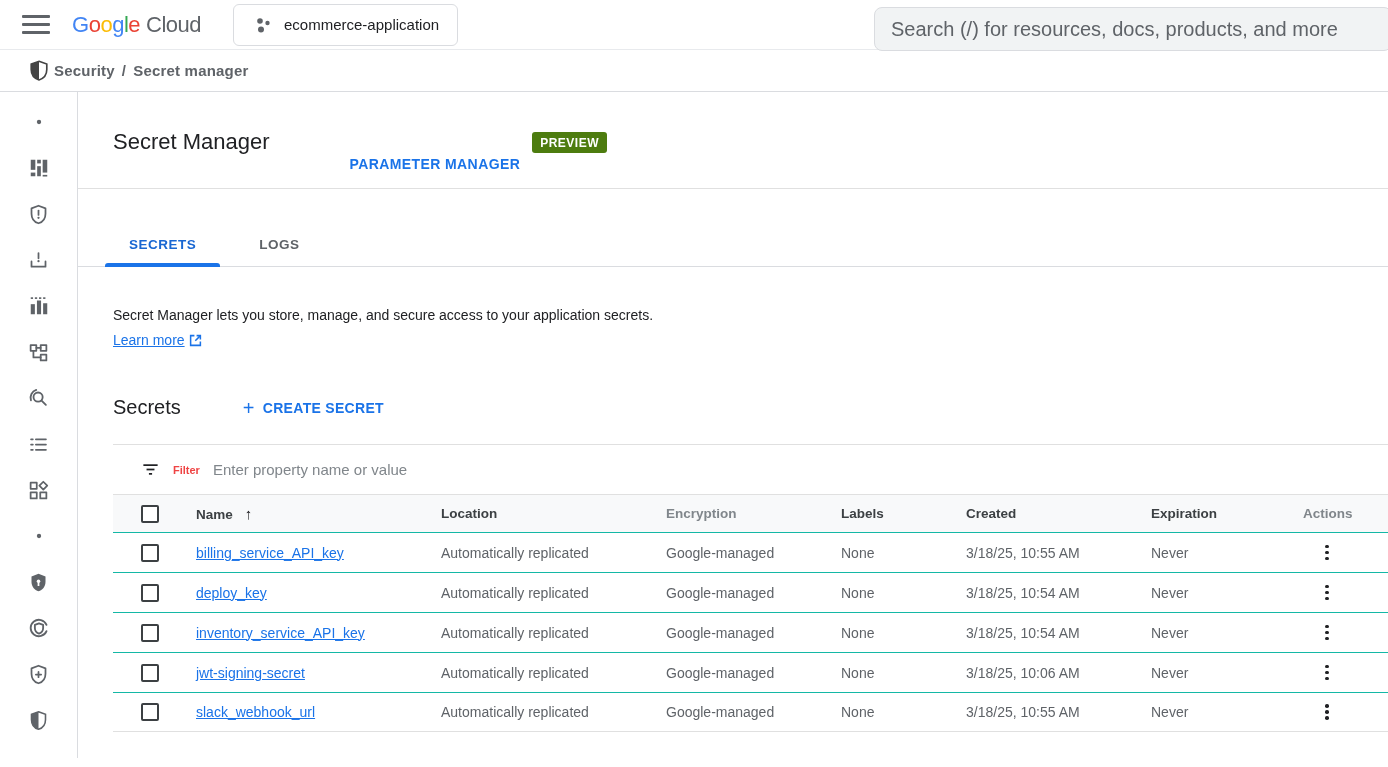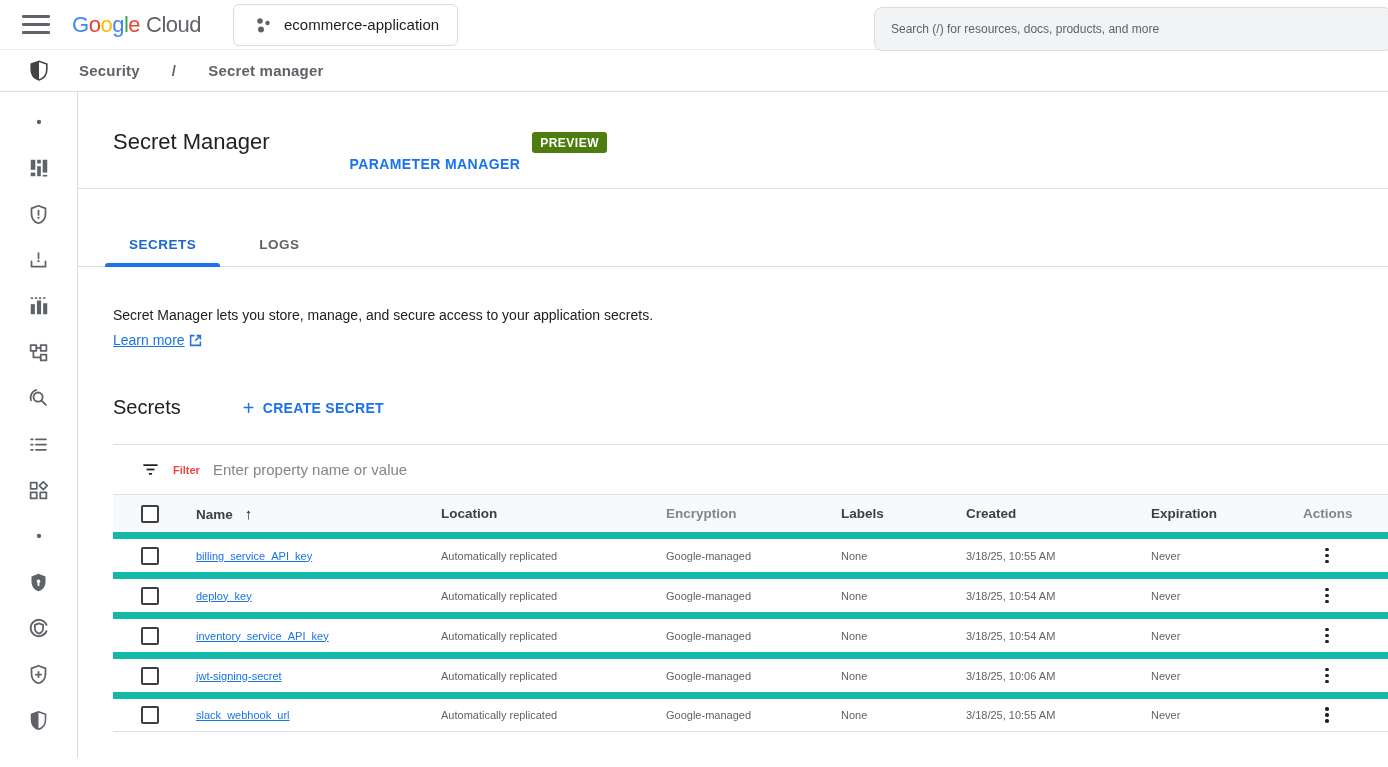--- a/index.html
+++ b/index.html
@@ -15,25 +15,25 @@
   .logo { display:flex; align-items:baseline; margin-left:14px; font-size:22px; letter-spacing:-0.5px; }
   .logo .letters span { font-weight:400; }
   .logo .cloud { color:#5f6368; margin-left:6px; }
   .project-btn { margin-left:32px; height:42px; border:1px solid #dadce0; border-radius:6px;
     display:flex; align-items:center; gap:10px; padding:0 18px; background:#fff; cursor:pointer;
     font-size:15px; color:#202124; }
   .searchbox { position:absolute; right:-4px; top:7px; width:518px; height:44px;
     background:#f1f3f4; border:1px solid #dadce0; border-radius:8px;
     display:flex; align-items:center; padding:0 16px; }
   .searchbox input { border:none; outline:none; background:transparent; width:100%;
-    font-size:12px; color:#202124; font-family:"Liberation Sans", sans-serif; }
+    font-size:20px; color:#202124; font-family:"Liberation Sans", sans-serif; }
   .searchbox input::placeholder { color:#5f6368; opacity:1; }
 
   
-  .crumbbar { height:42px; display:flex; align-items:center; gap:29px; padding-left:28px;
+  .crumbbar { height:42px; display:flex; align-items:center; gap:4px; padding-left:28px;
     border-bottom:1px solid #dadce0; }
   .crumbbar .crumbtext { font-size:15px; font-weight:700; color:#5f6368; letter-spacing:0.2px; }
   .crumb-sep { color:#5f6368; font-weight:400; padding:0 3px; }
 
   
   .bodyrow { display:flex; height:666px; }
   .sidebar { width:78px; border-right:1px solid #dadce0; padding-top:14px;
     display:flex; flex-direction:column; align-items:center; }
   .nav-item { width:46px; height:32px; margin-bottom:14px; display:flex;
     align-items:center; justify-content:center; cursor:pointer; border-radius:16px; }
@@ -81,21 +81,21 @@
 
   .grid { display:grid; grid-template-columns:83px 245px 225px 175px 125px 185px 148px 1fr;
     align-items:center; }
   .thead { background:#f8f9fa; height:38px; border-top:1px solid #e0e0e0;
     font-size:13.5px; font-weight:700; color:#3c4043; }
   .thead .dim { color:#80868b; }
   .cell-check { padding-left:28px; }
   .checkbox { width:18px; height:18px; border:2px solid #3c4043; border-radius:2px;
     background:#fff; cursor:pointer; }
   .sort-arrow { font-weight:400; font-size:15px; margin-left:12px; color:#202124; }
-  .trow { height:40px; border-top:7px solid #14b8a6; font-size:11px; color:#5f6368; }
+  .trow { height:40px; border-top:1px solid #14b8a6; font-size:14px; color:#5f6368; }
   .trow:last-of-type { border-bottom:1px solid #e0e0e0; }
   .trow a { color:#1a73e8; text-decoration:underline; }
   .actions-head { padding-left:4px; }
   .dots-btn { margin-left:14px; width:28px; height:28px; border:none; background:none;
     display:flex; flex-direction:column; align-items:center; justify-content:center; gap:2.5px;
     cursor:pointer; }
   .dots-btn i { width:3.5px; height:3.5px; border-radius:50%; background:#202124; display:block; }
 
   .status-line { margin-top:27px; font-size:15px; color:#202124; }
 

